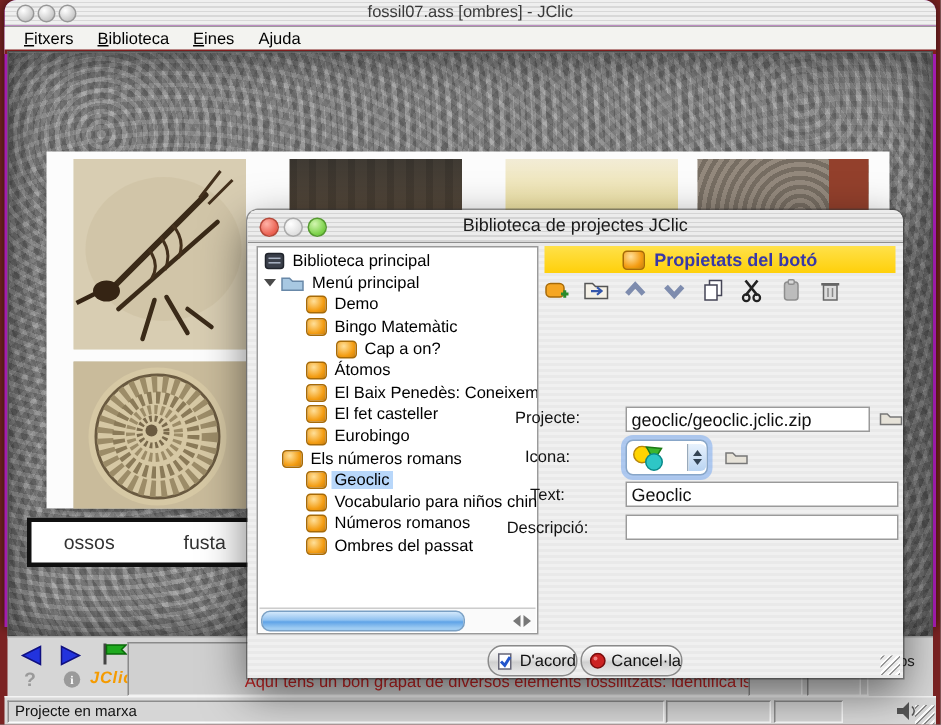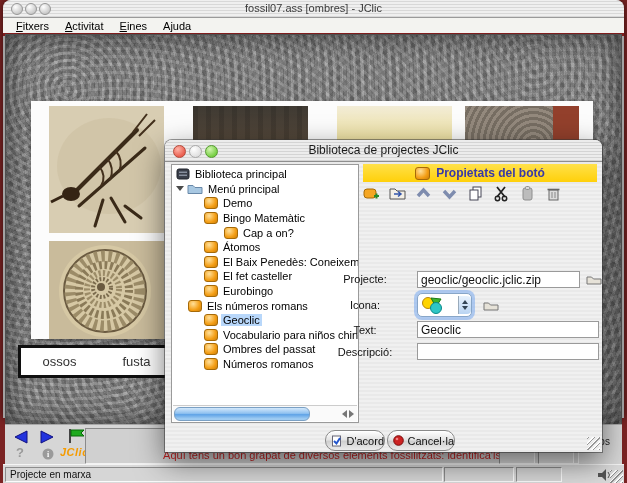--- a/index.html
+++ b/index.html
@@ -4,21 +4,21 @@
 <style>
   html,body{margin:0;padding:0}
   body{
     width:627px;height:483px;position:relative;overflow:hidden;
     background:#7b2323;
     font-family:"Liberation Sans",sans-serif;
     -webkit-font-smoothing:antialiased;
   }
   
   #win{position:absolute;left:3px;top:0;width:621px;height:418px;
-    background:#a3a3a3;border-radius:8px 8px 0 0;box-shadow:0 0 8px rgba(0,0,0,.6)}
+    background:#a21caf;border-radius:8px 8px 0 0;box-shadow:0 0 8px rgba(0,0,0,.6)}
   .titlebar{position:absolute;left:0;top:0;right:0;height:17px;
     border-radius:8px 8px 0 0;border-bottom:1px solid #9a9a9a;
     background:repeating-linear-gradient(0deg,#d8d8d8 0 1px,#efefef 1px 3px)}
   .title-text{font-size:11px;color:#3a3a3a;text-align:center;line-height:17px}
   .tl{position:absolute;top:3px;width:10px;height:10px;border-radius:50%;
     background:radial-gradient(circle at 35% 30%,#ffffff,#c6c6c6 75%);border:1px solid #979797}
   .menubar{position:absolute;left:0;top:18px;right:0;height:15px;background:#f3f3f0;
     border-bottom:3px solid #7f1d1d;display:flex;align-items:center;padding-left:5px}
   .mi{display:inline-block;font-size:11px;color:#000;padding:0 8px}
   .mi:not(:last-child)::first-letter{text-decoration:underline}
@@ -143,21 +143,21 @@
   <div class="titlebar">
     <span class="tl" style="left:8px"></span>
     <span class="tl" style="left:22px"></span>
     <span class="tl" style="left:36px"></span>
     <div class="title-text">fossil07.ass [ombres] - JClic</div>
   </div>
 
   <div class="menubar">
 
   <span class="mi">Fitxers</span>
-      <span class="mi">Activitat</span>
+      <span class="mi">Biblioteca</span>
       <span class="mi">Eines</span>
       <span class="mi">Ajuda</span>
     </div>
 
   <div class="play">
     <div class="panel-white"></div>
 
     <div class="imgbox img1">
       <svg width="115" height="127" viewBox="0 0 115 127">
         <rect width="115" height="127" fill="#d8cdb2"></rect>
@@ -308,25 +308,25 @@
             <div class="trow" style="padding-left:32px">
             <span class="btnicon"></span>
             <span class="tlabel sel">Geoclic</span>
           </div>
             <div class="trow" style="padding-left:32px">
             <span class="btnicon"></span>
             <span class="tlabel">Vocabulario para niños chinos</span>
           </div>
             <div class="trow" style="padding-left:32px">
             <span class="btnicon"></span>
+            <span class="tlabel">Números romanos</span>
+          </div>
+            <div class="trow" style="padding-left:32px">
+            <span class="btnicon"></span>
             <span class="tlabel">Ombres del passat</span>
-          </div>
-            <div class="trow" style="padding-left:32px">
-            <span class="btnicon"></span>
-            <span class="tlabel">Números romanos</span>
           </div>
           </div>
       </div>
       <div class="hscroll">
         <div class="hthumb"></div>
         <div class="harrows">
           <span class="harrow left"></span>
           <span class="harrow right"></span>
         </div>
       </div>

